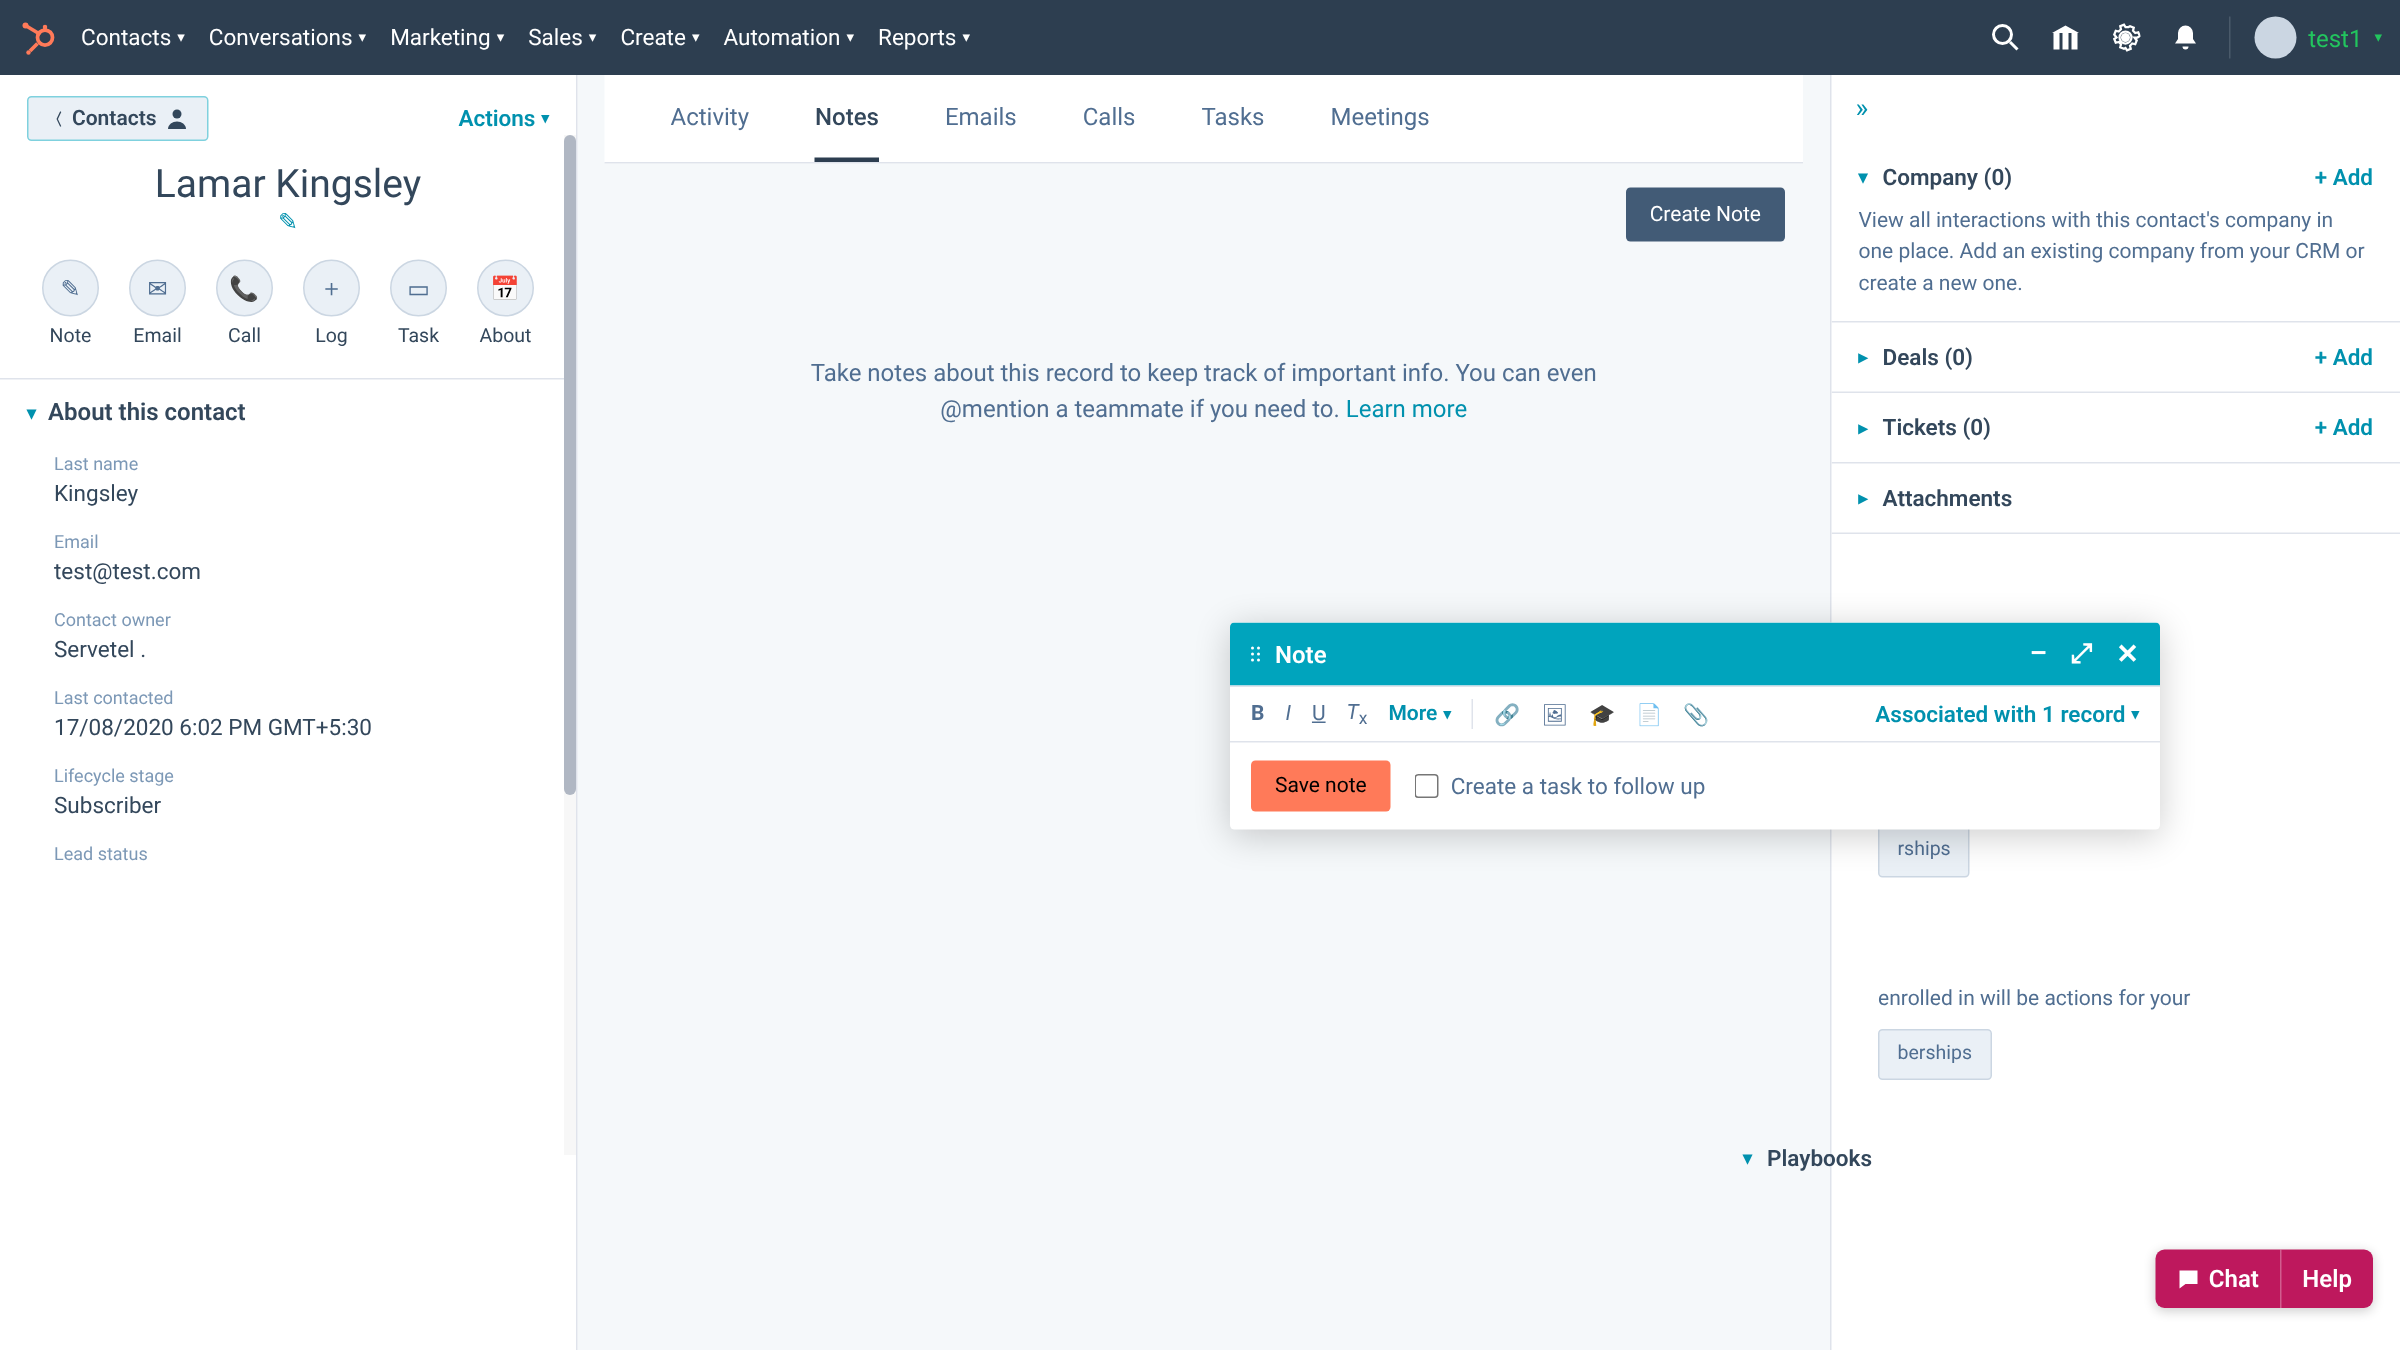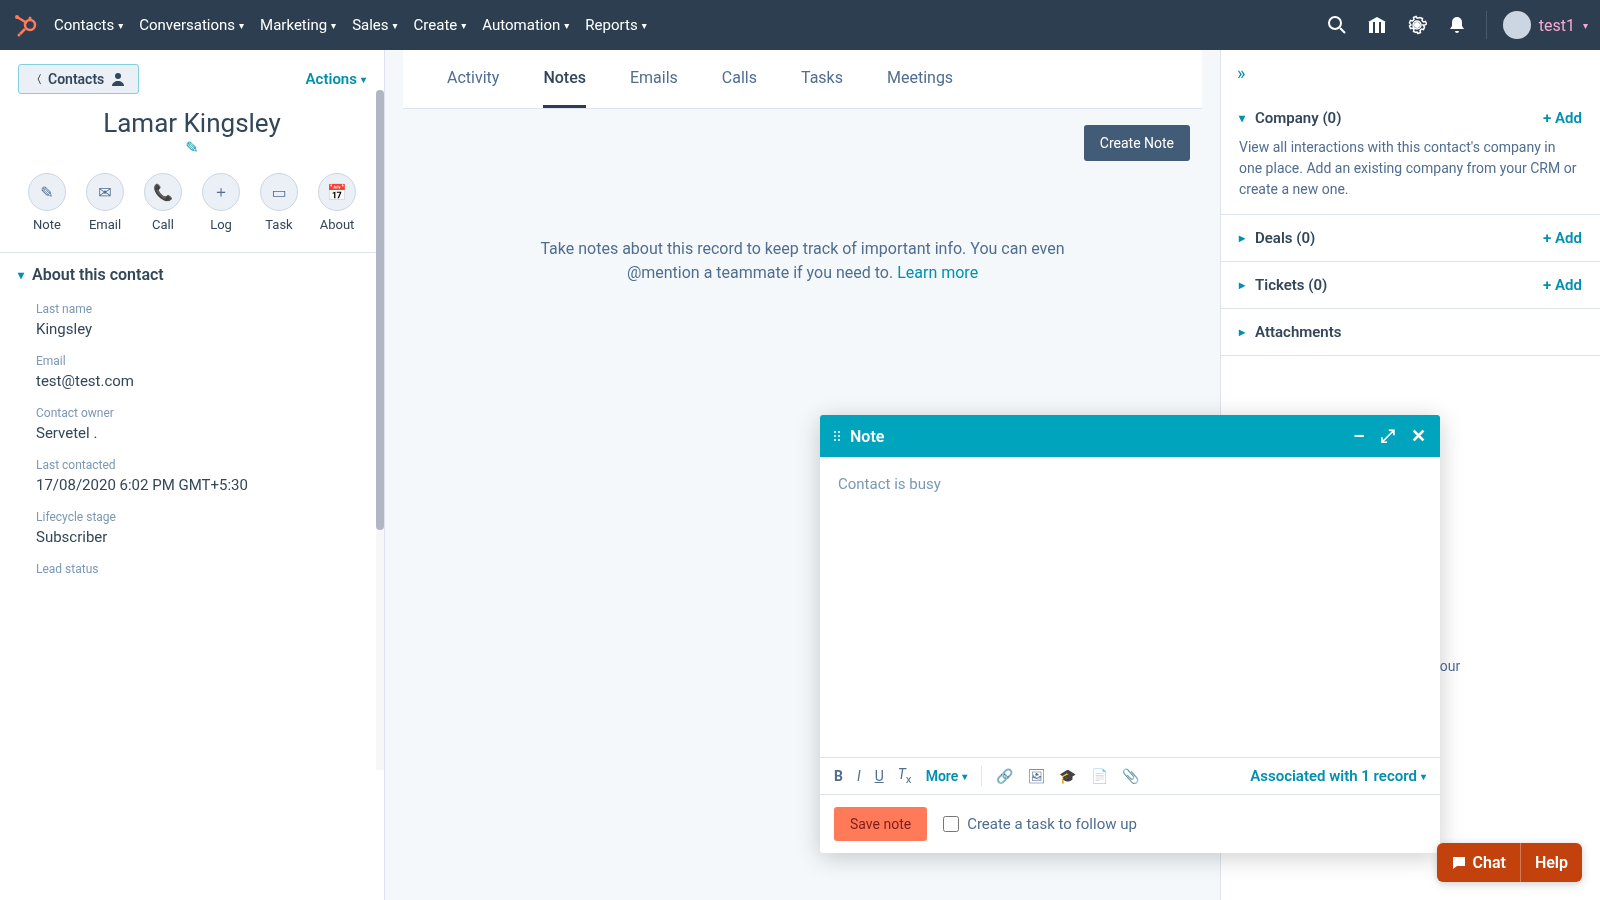--- a/index.html
+++ b/index.html
@@ -6,21 +6,21 @@
 body { background: #fff; color: #33475b; overflow: hidden; width: 1600px; height: 900px; position: relative; }
 
 
 .topnav { background: #2d3e50; height: 50px; display: flex; align-items: center; padding: 0 12px; justify-content: space-between; }
 .topnav-left { display: flex; align-items: center; gap: 16px; }
 .logo { width: 26px; height: 26px; display: flex; align-items: center; justify-content: center; }
 .nav-item { color: #fff; font-size: 15px; cursor: pointer; display: flex; align-items: center; gap: 4px; }
 .nav-item .chev { font-size: 10px; }
 .topnav-right { display: flex; align-items: center; gap: 18px; }
 .icon-btn { color: #fff; cursor: pointer; display: flex; align-items: center; justify-content: center; width: 22px; height: 22px; }
-.user-block { display: flex; align-items: center; gap: 8px; color: #f9a8d4; cursor: pointer; border-left: 1px solid #4a5a6a; padding-left: 16px; }
+.user-block { display: flex; align-items: center; gap: 8px; color: #22c55e; cursor: pointer; border-left: 1px solid #4a5a6a; padding-left: 16px; }
 .avatar-sm { width: 28px; height: 28px; border-radius: 50%; background: #cbd6e2; }
 
 
 .layout { display: flex; height: calc(100% - 50px); }
 .left-panel { width: 385px; border-right: 1px solid #dfe3eb; overflow-y: auto; position: relative; }
 .left-scroll-indicator { position: absolute; right: 0; top: 40px; width: 8px; height: 680px; background: rgba(0,0,0,0.03); }
 .left-scroll-thumb { background: #b0b7c3; width: 8px; height: 440px; position: absolute; top: 0; right: 0; border-radius: 4px; }
 .center-panel { flex: 1; background: #f5f8fa; padding: 0; overflow: auto; }
 .right-panel { width: 380px; border-left: 1px solid #dfe3eb; overflow-y: auto; }
 
@@ -72,26 +72,26 @@
 .note-toolbar { border-top: 1px solid #dfe3eb; padding: 8px 14px; display: flex; align-items: center; justify-content: space-between; }
 .tb-left { display: flex; align-items: center; gap: 14px; color: #506e91; }
 .tb-left > span { cursor: pointer; font-size: 14px; }
 .tb-bold { font-weight: bold; }
 .tb-italic { font-style: italic; }
 .tb-under { text-decoration: underline; }
 .tb-more { color: #0091ae; font-weight: 600; display: flex; align-items: center; gap: 4px; }
 .tb-divider { width: 1px; height: 20px; background: #dfe3eb; }
 .assoc { color: #0091ae; font-weight: 600; cursor: pointer; display: flex; align-items: center; gap: 4px; font-size: 15px; }
 .note-footer { border-top: 1px solid #dfe3eb; padding: 12px 14px; display: flex; align-items: center; gap: 16px; }
-.save-btn { background: #ff7a59; color: #7f1d1d; border: none; padding: 9px 16px; border-radius: 3px; cursor: pointer; font-size: 14px; }
+.save-btn { background: #ff7a59; color: #000000; border: none; padding: 9px 16px; border-radius: 3px; cursor: pointer; font-size: 14px; }
 .checkbox-row { display: flex; align-items: center; gap: 8px; color: #506e91; font-size: 15px; }
 .checkbox-row input { width: 16px; height: 16px; }
 
 
-.chat-widget { position: absolute; bottom: 18px; right: 18px; background: #c2410c; color: #fff; border-radius: 6px; display: flex; align-items: center; overflow: hidden; box-shadow: 0 2px 8px rgba(0,0,0,0.2); cursor: pointer; }
+.chat-widget { position: absolute; bottom: 28px; right: 18px; background: #be185d; color: #fff; border-radius: 6px; display: flex; align-items: center; overflow: hidden; box-shadow: 0 2px 8px rgba(0,0,0,0.2); cursor: pointer; }
 .chat-seg { padding: 10px 14px; display: flex; align-items: center; gap: 6px; font-weight: 600; }
 .chat-seg + .chat-seg { border-left: 1px solid rgba(255,255,255,0.3); }
 
 
 .right-peek { position: absolute; right: 18px; top: 520px; width: 330px; color: #506e91; font-size: 14px; line-height: 1.6; }
 .pill-btn { border: 1px solid #cbd6e2; background: #eaf0f6; color: #506e91; padding: 6px 12px; border-radius: 3px; display: inline-block; margin-top: 8px; font-size: 13px; }
 
 svg { display: block; }
 </style>
 </head>
@@ -346,21 +346,20 @@
           </div>
       </div>
       <span>Note</span>
     </div>
     <div class="note-head-right">
       <span>–</span>
       <span>⤢</span>
       <span>✕</span>
     </div>
   </div>
-  <div class="note-body">Contact is busy</div>
   <div class="note-toolbar">
     <div class="tb-left">
       <span class="tb-bold">B</span>
       <span class="tb-italic">I</span>
       <span class="tb-under">U</span>
       <span><i>T</i><sub>x</sub></span>
       <span class="tb-more">
           <span>More</span>
           <span style="font-size:10px">▾</span>
         </span>

